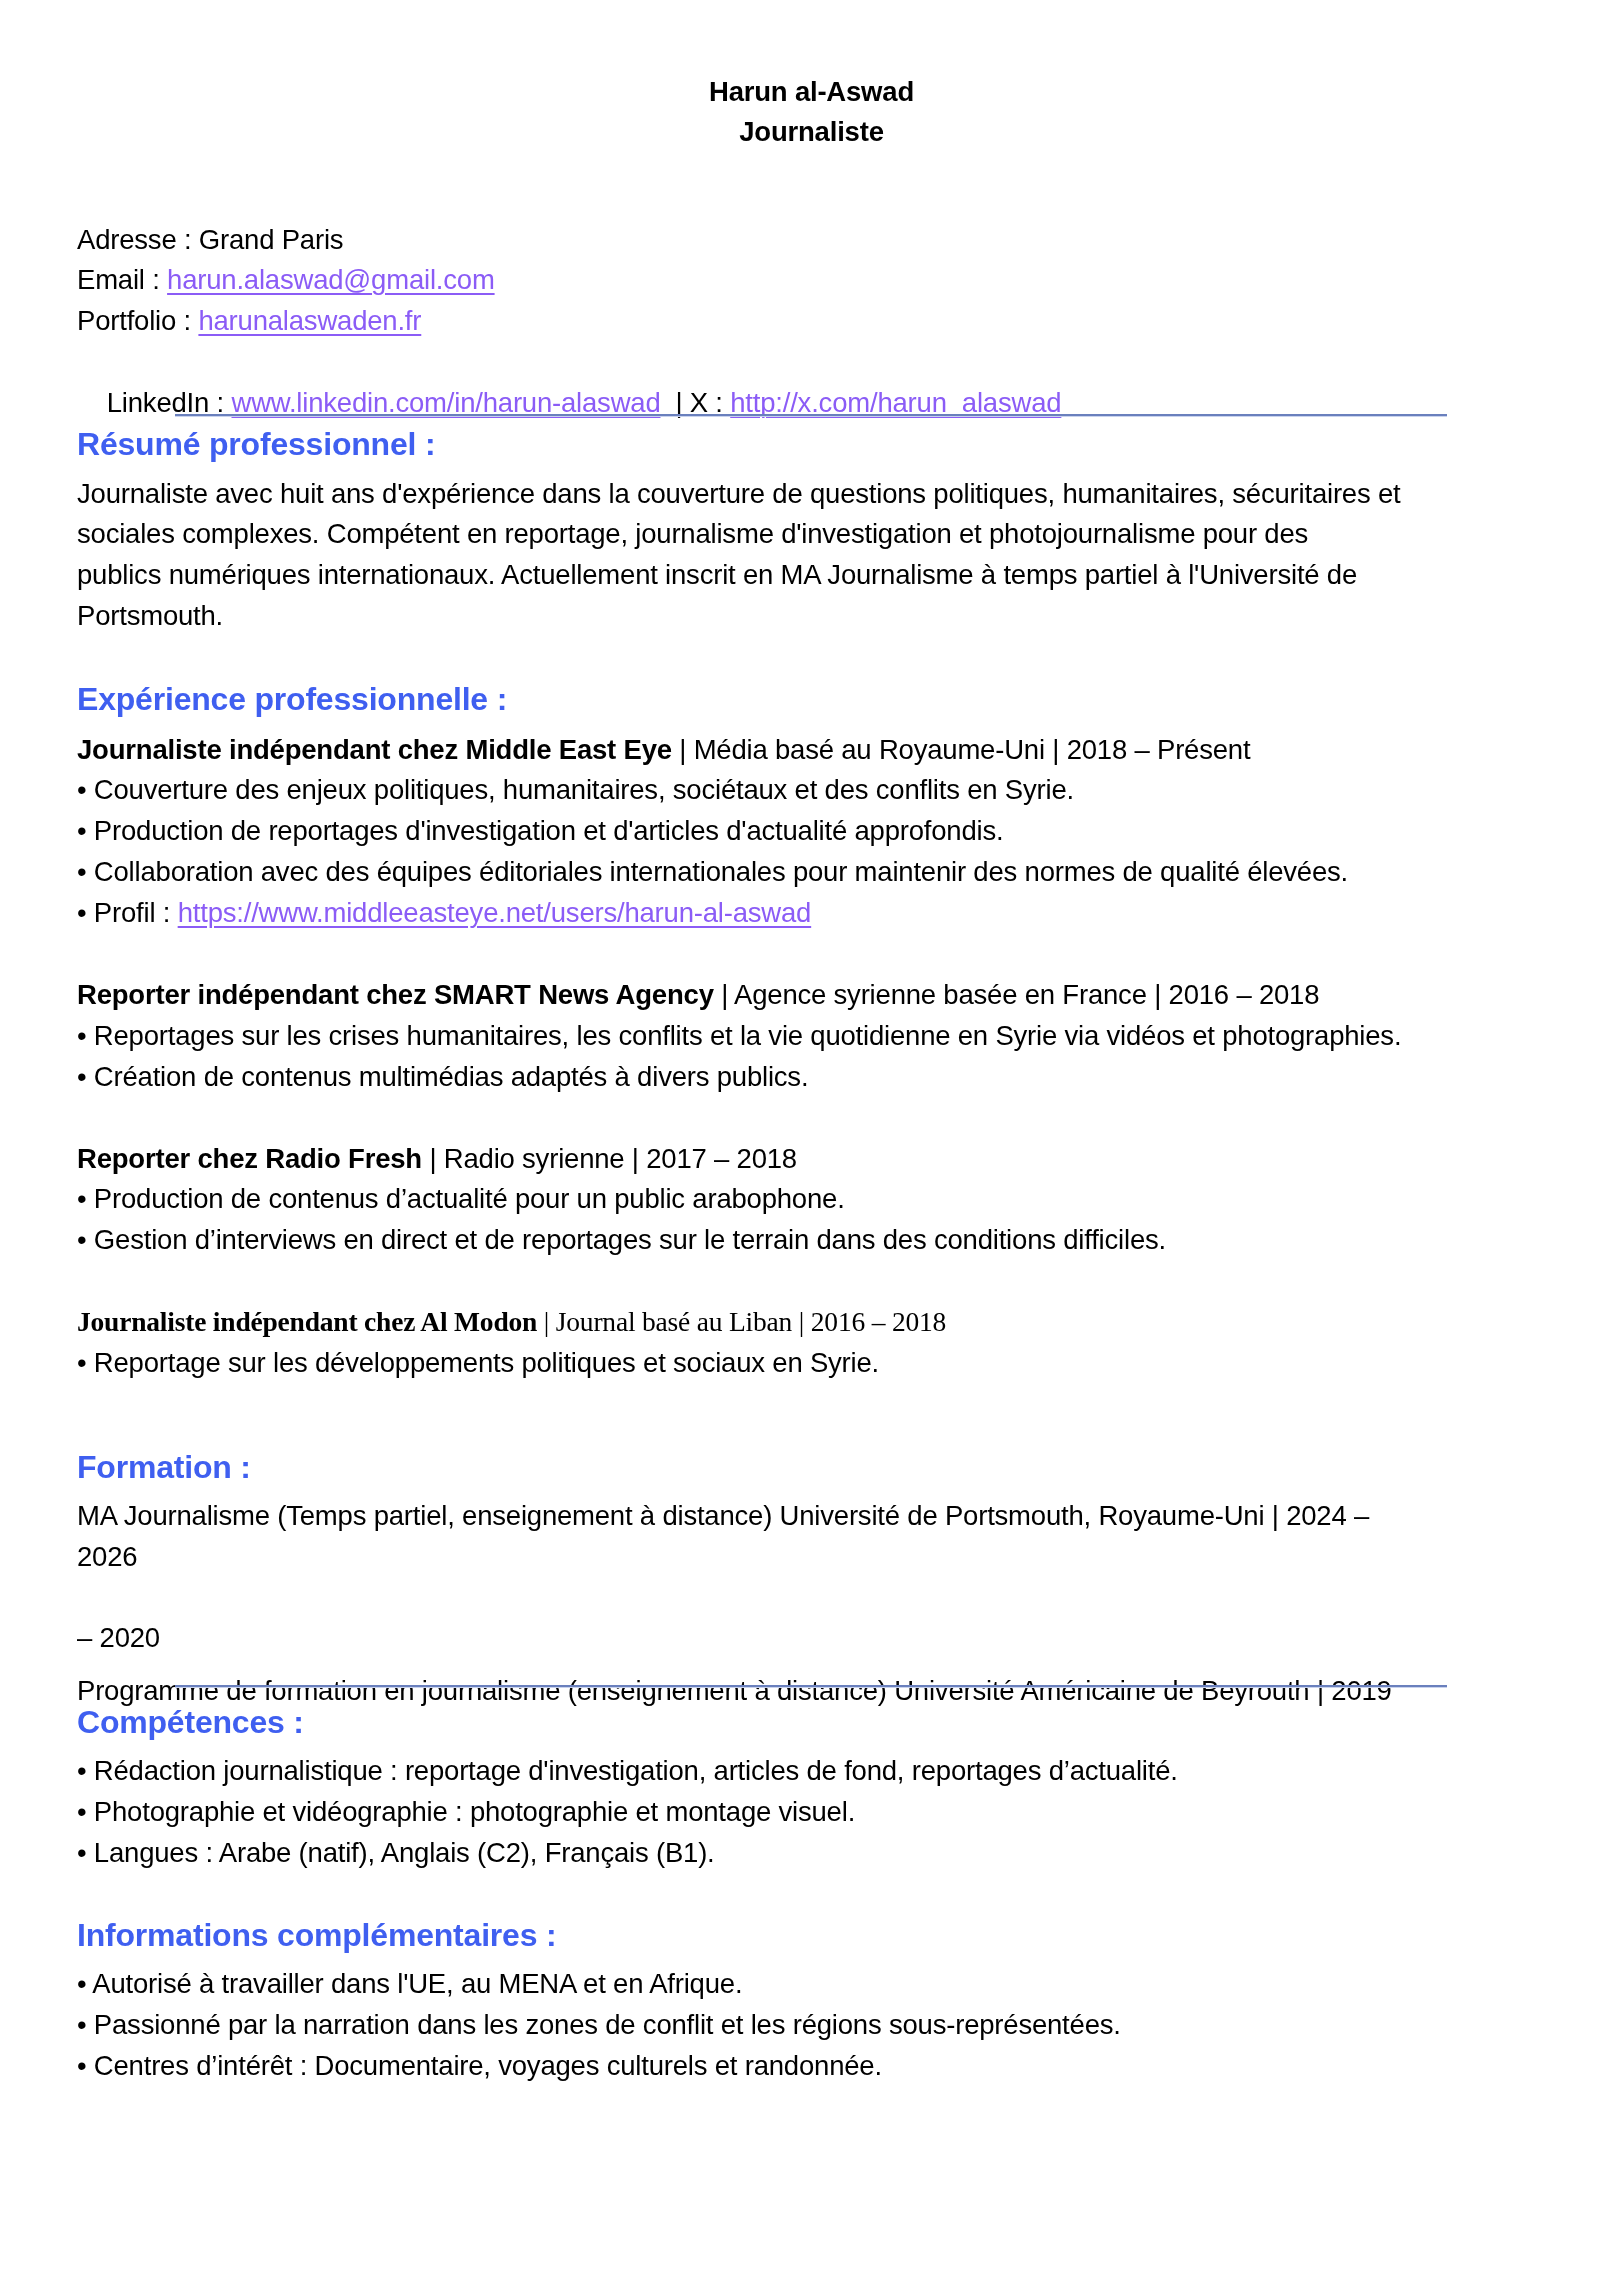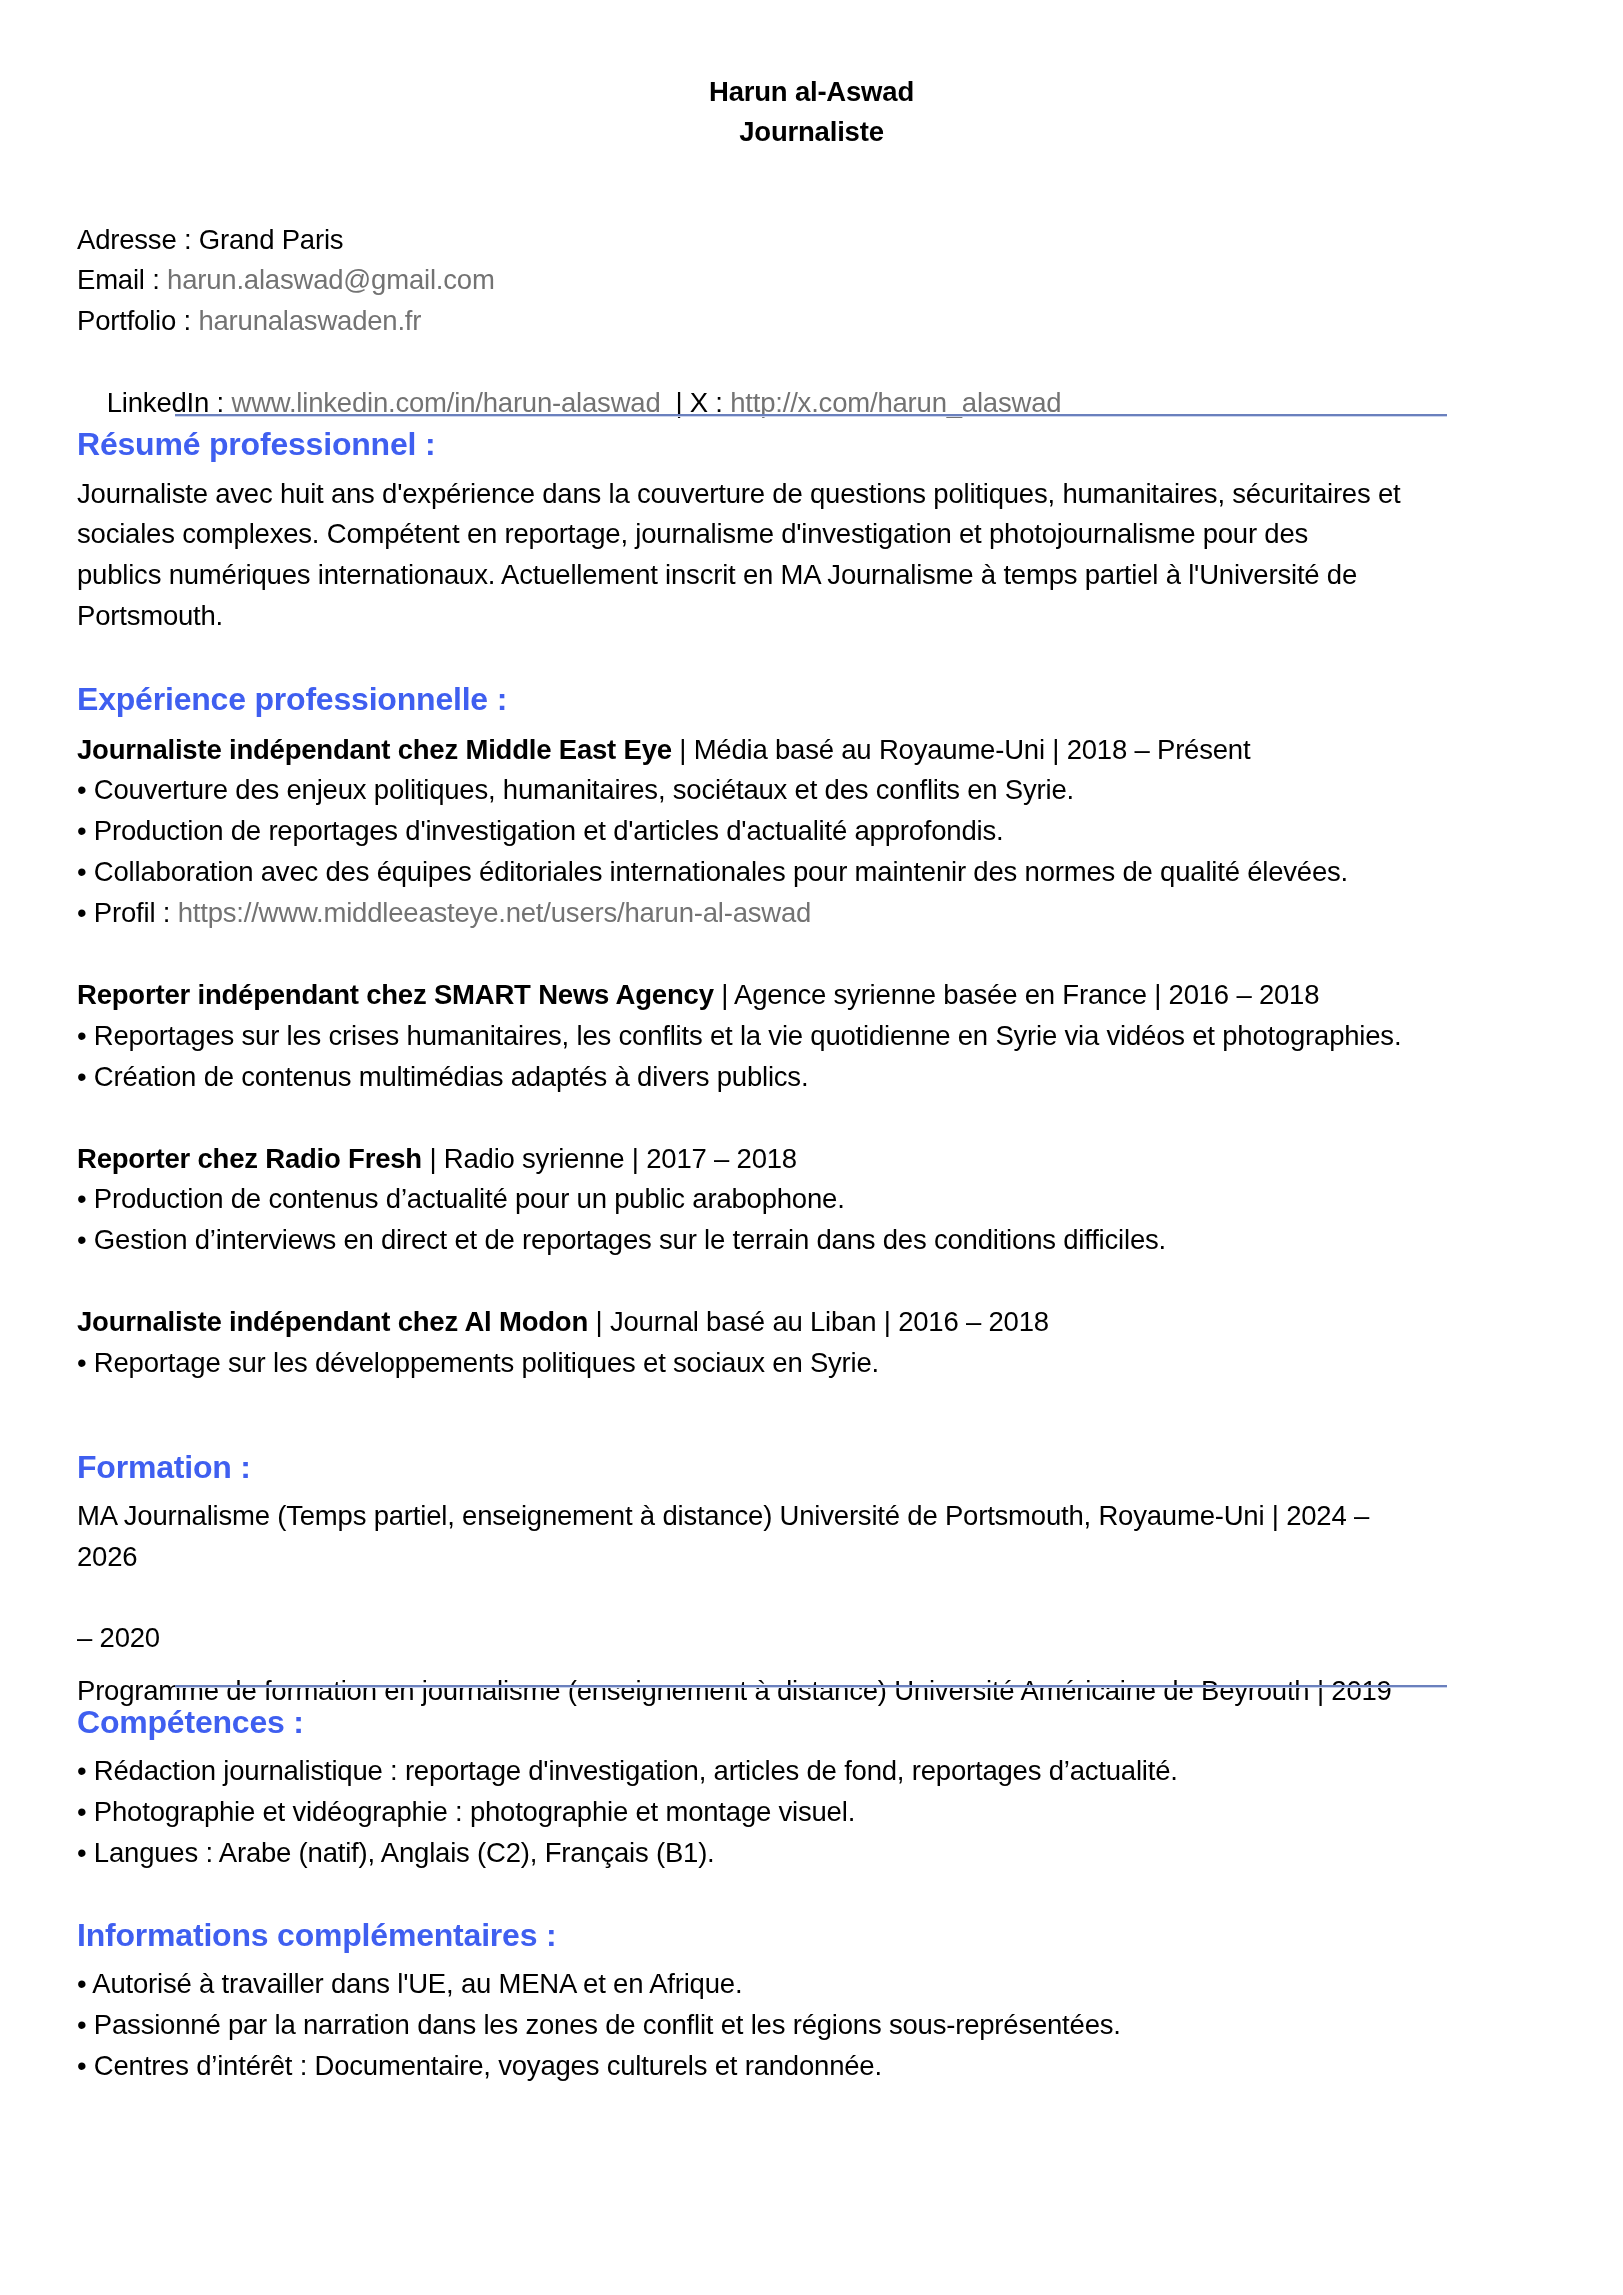--- a/index.html
+++ b/index.html
@@ -9,21 +9,21 @@
   }
   .page { position: absolute; left: 0; top: 0; width: 1623px; height: 1855px; }
   .line {
     position: absolute; left: 77px; white-space: nowrap;
     font-size: 27.5px; line-height: 41px; height: 41px;
     transform-origin: left top; letter-spacing: -0.2px;
   }
   .center { left: 0; width: 1623px; text-align: center; }
   .bold { font-weight: bold; }
   .heading { color: #3F5FF0; font-weight: bold; font-size: 32px; }
-  a, .link { color: #737373; text-decoration-thickness: 2px; text-underline-offset: 3.9px; }
+  a, .link { color: #8b5cf6; text-decoration: underline; text-decoration-thickness: 2px; text-underline-offset: 3.9px; }
   .sep { position: absolute; left: 175px; width: 1272px; height: 2px; background: #6a80bd; }
   .sep::after { content: ""; position: absolute; left: 0; right: 0; top: 2px; height: 0.7px; background: #c9d3ee; }
 </style>
 </head>
 <body>
 
 <div class="page">
 
   <div class="line center bold" style="top:71px;">Harun al-Aswad</div>
   <div class="line center bold" style="top:111px;">Journaliste</div>
@@ -66,21 +66,21 @@
   </div>
   <div class="line" style="top:1015px;">• Reportages sur les crises humanitaires, les conflits et la vie quotidienne en Syrie via vidéos et photographies.</div>
   <div class="line" style="top:1056px;">• Création de contenus multimédias adaptés à divers publics.</div>
 
   <div class="line" style="top:1138px;">
     <span class="bold">Reporter chez Radio Fresh</span><span> | Radio syrienne | 2017 – 2018</span>
   </div>
   <div class="line" style="top:1178px;">• Production de contenus d’actualité pour un public arabophone.</div>
   <div class="line" style="top:1219px;">• Gestion d’interviews en direct et de reportages sur le terrain dans des conditions difficiles.</div>
 
-  <div class="line" style="top:1301px;">
+  <div class="line" style="top:1301px;font-family:Liberation Serif, serif;">
     <span class="bold">Journaliste indépendant chez Al Modon</span><span> | Journal basé au Liban | 2016 – 2018</span>
   </div>
   <div class="line" style="top:1342px;">• Reportage sur les développements politiques et sociaux en Syrie.</div>
 
   <div class="line heading" style="top:1447px;">Formation :</div>
   <div class="line" style="top:1495px;">MA Journalisme (Temps partiel, enseignement à distance) Université de Portsmouth, Royaume-Uni | 2024 –</div>
   <div class="line" style="top:1536px;">2026</div>
   <div class="line" style="top:1670px;text-align:center;">Programme de formation en journalisme (enseignement à distance) Université Américaine de Beyrouth | 2019</div>
   <div class="line" style="top:1617px;">– 2020</div>
 

